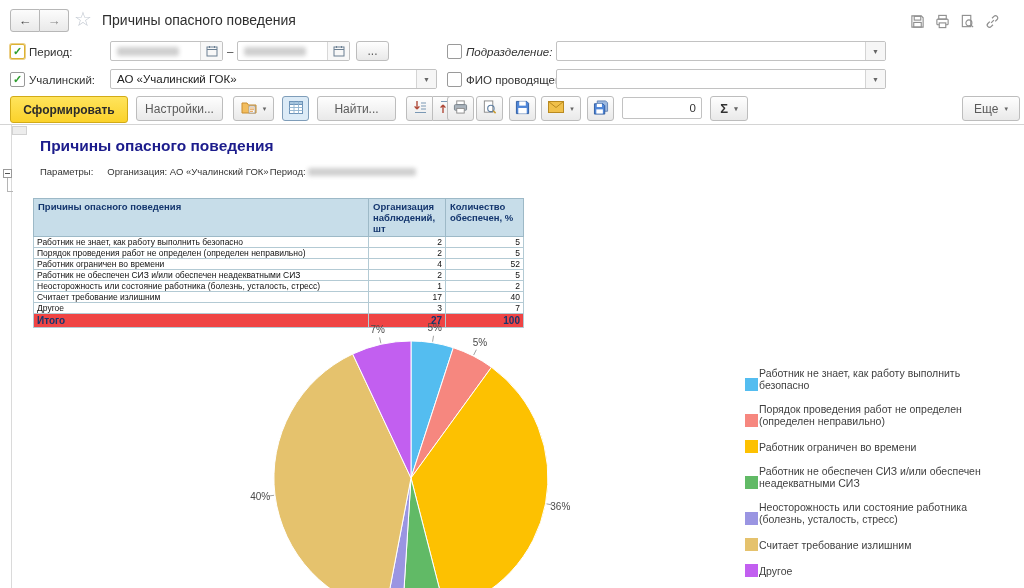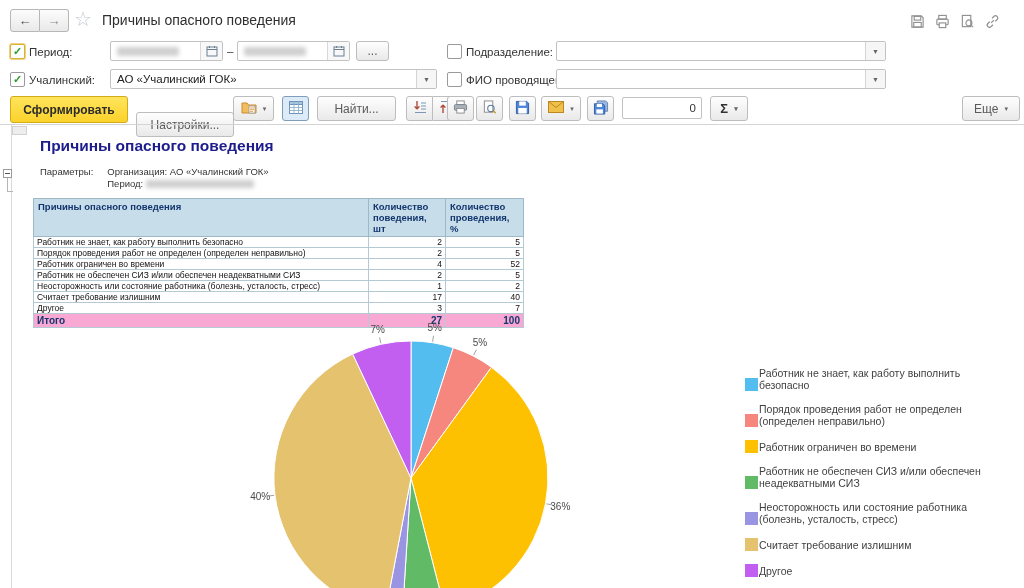--- a/index.html
+++ b/index.html
@@ -63,35 +63,35 @@
   .gutterline{left:11px;top:125px;width:1px;height:463px;background:#dadada;}
   .cornerbox{left:12px;top:126px;width:15px;height:9px;background:#ededed;border:1px solid #d2d2d2;box-sizing:border-box;}
   .minusbox{
     left:3px;top:169px;width:9px;height:9px;border:1px solid #9a9a9a;background:#fff;box-sizing:border-box;
     display:flex;align-items:center;justify-content:center;
   }
   .minusbox span{display:block;width:5px;height:1px;background:#555;}
   .groupline{left:7px;top:178px;width:5px;height:13px;border-left:1px solid #b5b5b5;border-bottom:1px solid #b5b5b5;}
   .rtitle{left:40px;top:137px;font-size:15.5px;font-weight:bold;color:#1c1c8c;}
   .params{left:40px;top:166px;font-size:9.5px;color:#333;display:flex;gap:14px;}
-  .params .plines{display:flex;flex-direction:column;gap:1px;}
+  .params .plines{display:flex;gap:1px;}
   
   .rtable{left:33px;top:198px;}
   table.rep{border-collapse:collapse;}
   table.rep th{
     background:#c7dde9;border:1px solid #9db9c7;color:#14366e;font-size:9.5px;font-weight:bold;
     text-align:left;vertical-align:top;padding:2px 4px;
   }
   table.rep td{
     border:1px solid #b3cad4;font-size:8.5px;color:#111;padding:0px 3px;height:10px;line-height:10px;
     white-space:nowrap;overflow:hidden;
   }
   table.rep td.num{text-align:right;}
   table.rep tr.total td{
-    background:#f9a8d4;color:#14366e;font-weight:bold;font-size:10px;height:13px;line-height:13px;
+    background:#ef4444;color:#14366e;font-weight:bold;font-size:10px;height:13px;line-height:13px;
   }
   
   .pie{left:230px;top:312px;}
   .pielabel{font-size:10px;fill:#4a4a4a;font-family:"Liberation Sans",sans-serif;}
   .legend{left:745px;top:368px;width:250px;display:flex;flex-direction:column;gap:13px;}
   .legend-item{display:flex;align-items:flex-end;}
   .swatch{width:13px;height:13px;flex:0 0 13px;margin-right:1px;}
   .legend-label{font-size:10.5px;line-height:11.5px;color:#3f3f3f;max-width:228px;}
 </style>
 </head>
@@ -166,21 +166,21 @@
       <rect x="1" y="2" width="10" height="9"></rect>
         <line x1="1" y1="4.5" x2="11" y2="4.5"></line>
         <line x1="3.5" y1="1" x2="3.5" y2="3"></line>
         <line x1="8.5" y1="1" x2="8.5" y2="3"></line>
     </svg>
     </span>
 </div>
 <div class="abs btn" style="left:356px;top:41px;width:33px;height:20px;">...</div>
 
 <div class="abs checkbox" style="left:447px;top:44px;"></div>
-<div class="abs flabel" style="left:466px;top:46px;">Подразделение:</div>
+<div class="abs flabel" style="left:466px;top:46px;font-style:italic;">Подразделение:</div>
 <div class="abs field" style="left:556px;top:41px;width:330px;height:20px;">
   <span class="val"></span>
   <span class="arrow">▼</span>
 </div>
 
 <div class="abs checkbox" style="left:10px;top:72px;">
     <span>✓</span>
   </div>
 <div class="abs flabel" style="left:29px;top:74px;">Учалинский:</div>
 <div class="abs field" style="left:110px;top:69px;width:327px;height:20px;">
@@ -188,21 +188,21 @@
   <span class="arrow">▼</span>
 </div>
 <div class="abs checkbox" style="left:447px;top:72px;"></div>
 <div class="abs flabel" style="left:466px;top:74px;">ФИО проводящего:</div>
 <div class="abs field" style="left:556px;top:69px;width:330px;height:20px;">
   <span class="val"></span>
   <span class="arrow">▼</span>
 </div>
 
 <div class="abs btn-generate" style="left:10px;top:96px;width:116px;height:25px;">Сформировать</div>
-<div class="abs btn" style="left:136px;top:96px;width:98px;height:25px;margin-top:16px;">Настройки...</div>
+<div class="abs btn" style="left:136px;top:96px;width:87px;height:25px;">Настройки...</div>
 
 <div class="abs btn" style="left:233px;top:96px;width:41px;height:25px;">
   <span>
     <svg width="16" height="14" viewBox="0 0 16 14">
       <path d="M1 3 h5 l1.5 2 H15 v8 H1 z" fill="#f2bd5e" stroke="#c98d2e" stroke-width="1"></path>
       <rect x="8" y="6" width="6" height="7" fill="#fff" stroke="#9a9a9a" stroke-width="0.8"></rect>
       <path d="M9 8 h4 M9 9.7 h4 M9 11.4 h3" stroke="#e08a2a" stroke-width="0.8"></path>
     </svg></span>
   <span class="dd">▾</span>
 </div>
@@ -305,22 +305,22 @@
 <div class="abs rtable">
   <table class="rep">
     <colgroup>
         <col style="width:335px">
         <col style="width:77px">
         <col style="width:78px">
       </colgroup>
     <thead>
       <tr>
         <th>Причины опасного поведения</th>
-        <th>Количество поведения, шт</th>
-        <th>Количество проведения, %</th>
+        <th>Организация наблюдений, шт</th>
+        <th>Количество обеспечен, %</th>
       </tr>
     </thead>
     <tbody>
         <tr>
           <td>Работник не знает, как работу выполнить безопасно</td>
           <td class="num">2</td>
           <td class="num">5</td>
         </tr>
         <tr>
           <td>Порядок проведения работ не определен (определен неправильно)</td>

